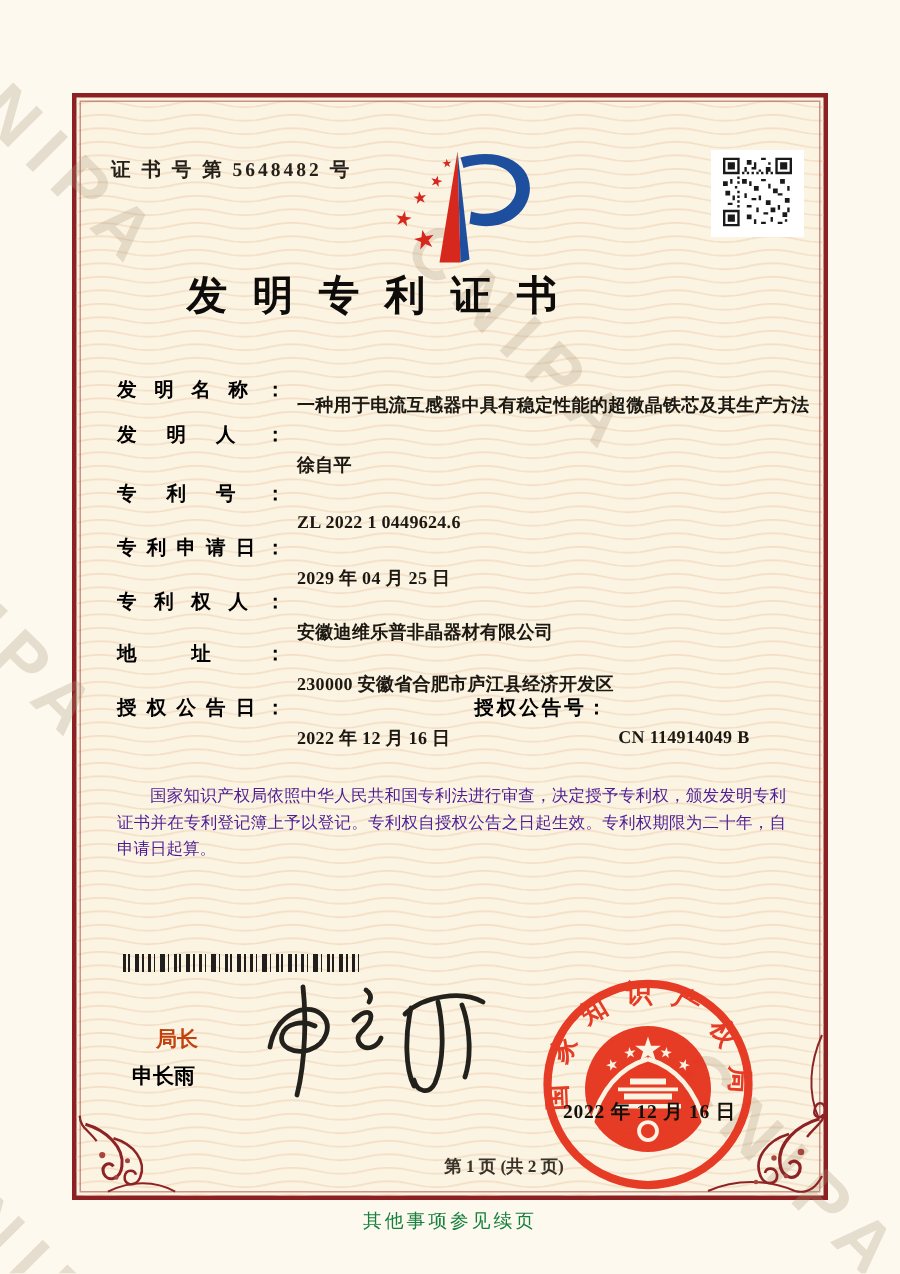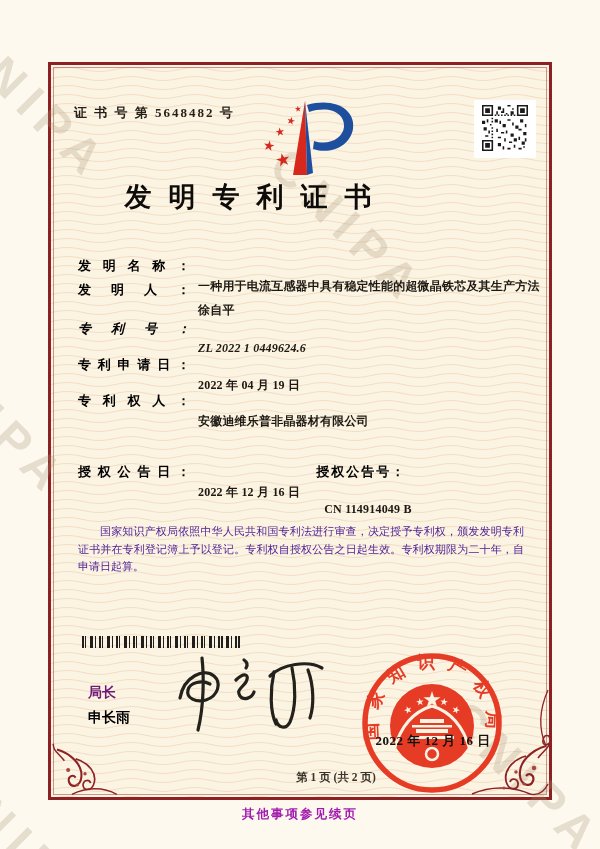--- a/index.html
+++ b/index.html
@@ -18,40 +18,40 @@
   .wm4{left:476px;top:690px;}.wm5{left:-30px;top:754px;}
   
   .abs{position:absolute;z-index:3;}
   .certno{left:74px;top:104px;font-size:13px;font-weight:bold;letter-spacing:2px;color:#241f18;}
   .title{left:48px;top:179px;width:400px;text-align:center;font-size:27px;font-weight:bold;
          letter-spacing:17px;text-indent:17px;color:#0e0c0a;}
   .row{left:78px;display:flex;align-items:flex-start;font-size:12px;}
   .row .lab{display:inline-block;width:112px;font-size:13px;font-weight:bold;color:#000;
             text-align:justify;text-align-last:justify;flex:none;}
   .row .val{margin-left:8px;font-weight:bold;color:#1c1812;letter-spacing:.2px;padding-top:1px;margin-top:20px;}
-  .r1{top:257px;}.r2{top:281px;}.r3{top:320px;font-style:italic;}.r4{top:356px;}.r5{top:392px;}.r6{top:427px;}.r7{top:463px;}
-  .pair2{margin-left:16px;display:flex;flex-direction:column;}
+  .r1{top:241px;align-items:center;}.r2{top:281px;}.r3{top:320px;}.r4{top:356px;}.r5{top:392px;}.r6{top:427px;}.r7{top:463px;}
+  .pair2{margin-left:16px;display:flex;}
   .pair2 .lab{width:88px;}
   .bodytext{left:78px;top:523px;width:446px;font-size:11px;line-height:17.6px;
             text-align:justify;color:#4c1d95;}
   .bodytext p{margin:0;text-indent:2em;}
   .barcode{left:82px;top:636px;width:158px;height:12px;
      background:repeating-linear-gradient(90deg,#211f1e 0 2px,transparent 2px 3.5px,
         #211f1e 3.5px 4.5px,transparent 4.5px 8px,#211f1e 8px 11px,transparent 11px 13px,
         #211f1e 13px 14px,transparent 14px 17px);}
-  .signoff-title{left:88px;top:684px;font-size:14px;font-weight:bold;color:#701a75;}
+  .signoff-title{left:104px;top:684px;font-size:14px;font-weight:bold;color:#c2410c;}
   .signoff-name{left:88px;top:709px;font-size:14px;font-weight:bold;color:#000000;}
   .sig{left:170px;top:646px;}
   .sealwrap{left:358px;top:650px;z-index:4;}
   .sealdate{left:360px;top:732px;width:146px;text-align:center;font-size:13px;font-weight:bold;
             letter-spacing:.5px;color:#14110d;z-index:5;}
   .pageinfo{left:48px;top:770px;width:576px;text-align:center;font-size:11.5px;
             font-weight:bold;color:#3a332a;}
-  .footnote{left:0;top:806px;width:600px;text-align:center;font-size:12.5px;font-weight:bold;
-            letter-spacing:2px;color:#a21caf;}
+  .footnote{left:0;top:806px;width:600px;text-align:center;font-size:12.5px;font-weight:normal;
+            letter-spacing:2px;color:#15803d;}
   .qrpad{left:474px;top:100px;width:62px;height:58px;background:#ffffff;}
   .qr{left:482px;top:105px;}
   .logo{left:243px;top:97px;}
   .flourish-r{left:460px;top:688px;z-index:3;}
   .flourish-l{left:50px;top:742px;z-index:3;transform:scaleX(-1);}
 </style>
 </head>
 <body>
 
 <div class="page">
@@ -114,25 +114,29 @@
   <div class="abs row r2">
     <span class="lab">发明人：</span>
     <span class="val">徐自平</span>
   </div>
   <div class="abs row r3">
     <span class="lab">专利号：</span>
     <span class="val">ZL 2022 1 0449624.6</span>
   </div>
   <div class="abs row r4">
     <span class="lab">专利申请日：</span>
-    <span class="val">2022 年 04 月 19 日</span>
+    <span class="val">2029 年 04 月 25 日</span>
   </div>
   <div class="abs row r5">
     <span class="lab">专利权人：</span>
     <span class="val">安徽迪维乐普非晶器材有限公司</span>
+  </div>
+  <div class="abs row r6">
+    <span class="lab">地址：</span>
+    <span class="val">230000 安徽省合肥市庐江县经济开发区</span>
   </div>
   <div class="abs row r7">
     <span class="lab">授权公告日：</span>
     <span class="val">2022 年 12 月 16 日</span>
     <span class="pair2">
       <span class="lab">授权公告号：</span>
       <span class="val">CN 114914049 B</span>
     </span>
   </div>
 

